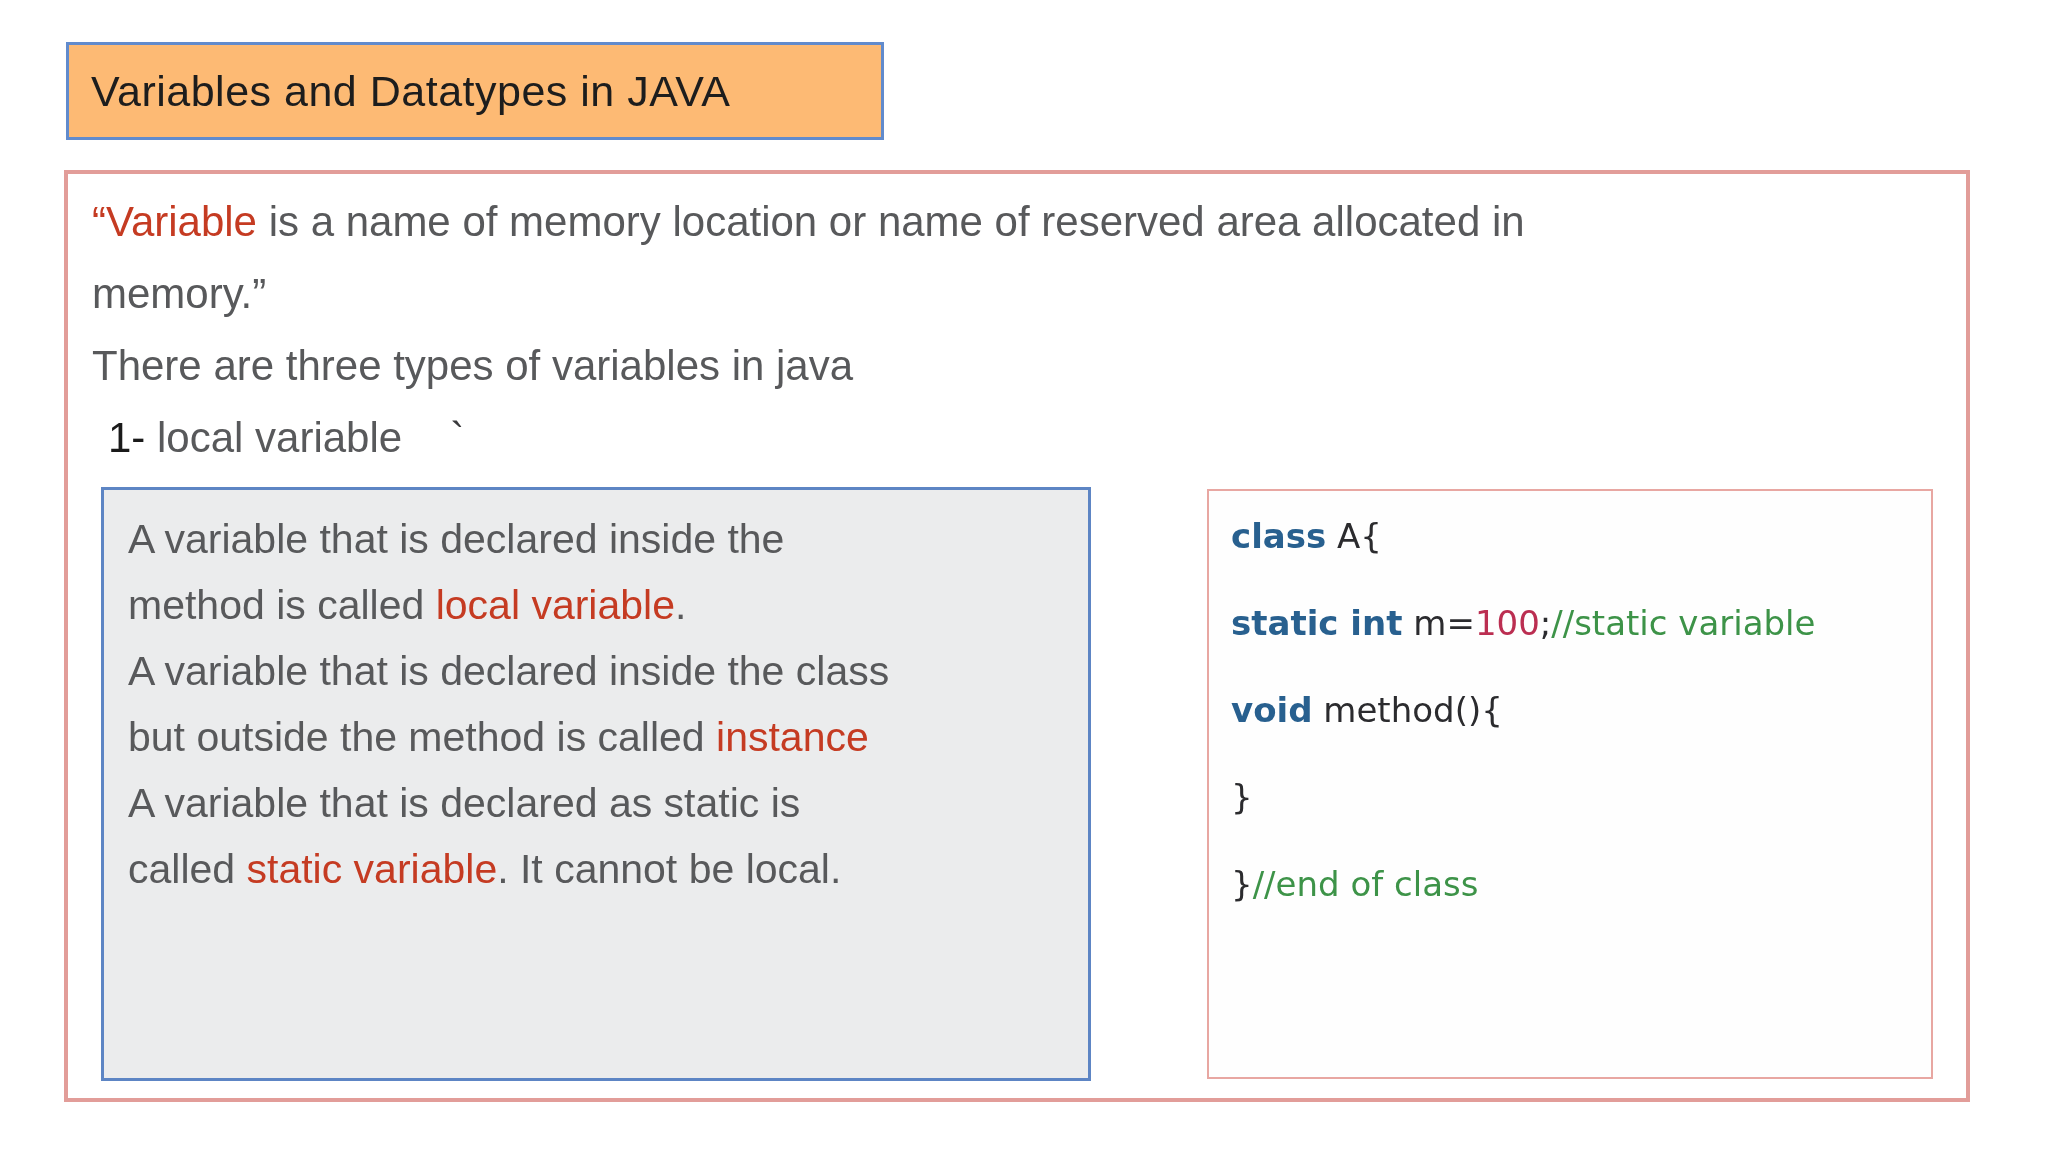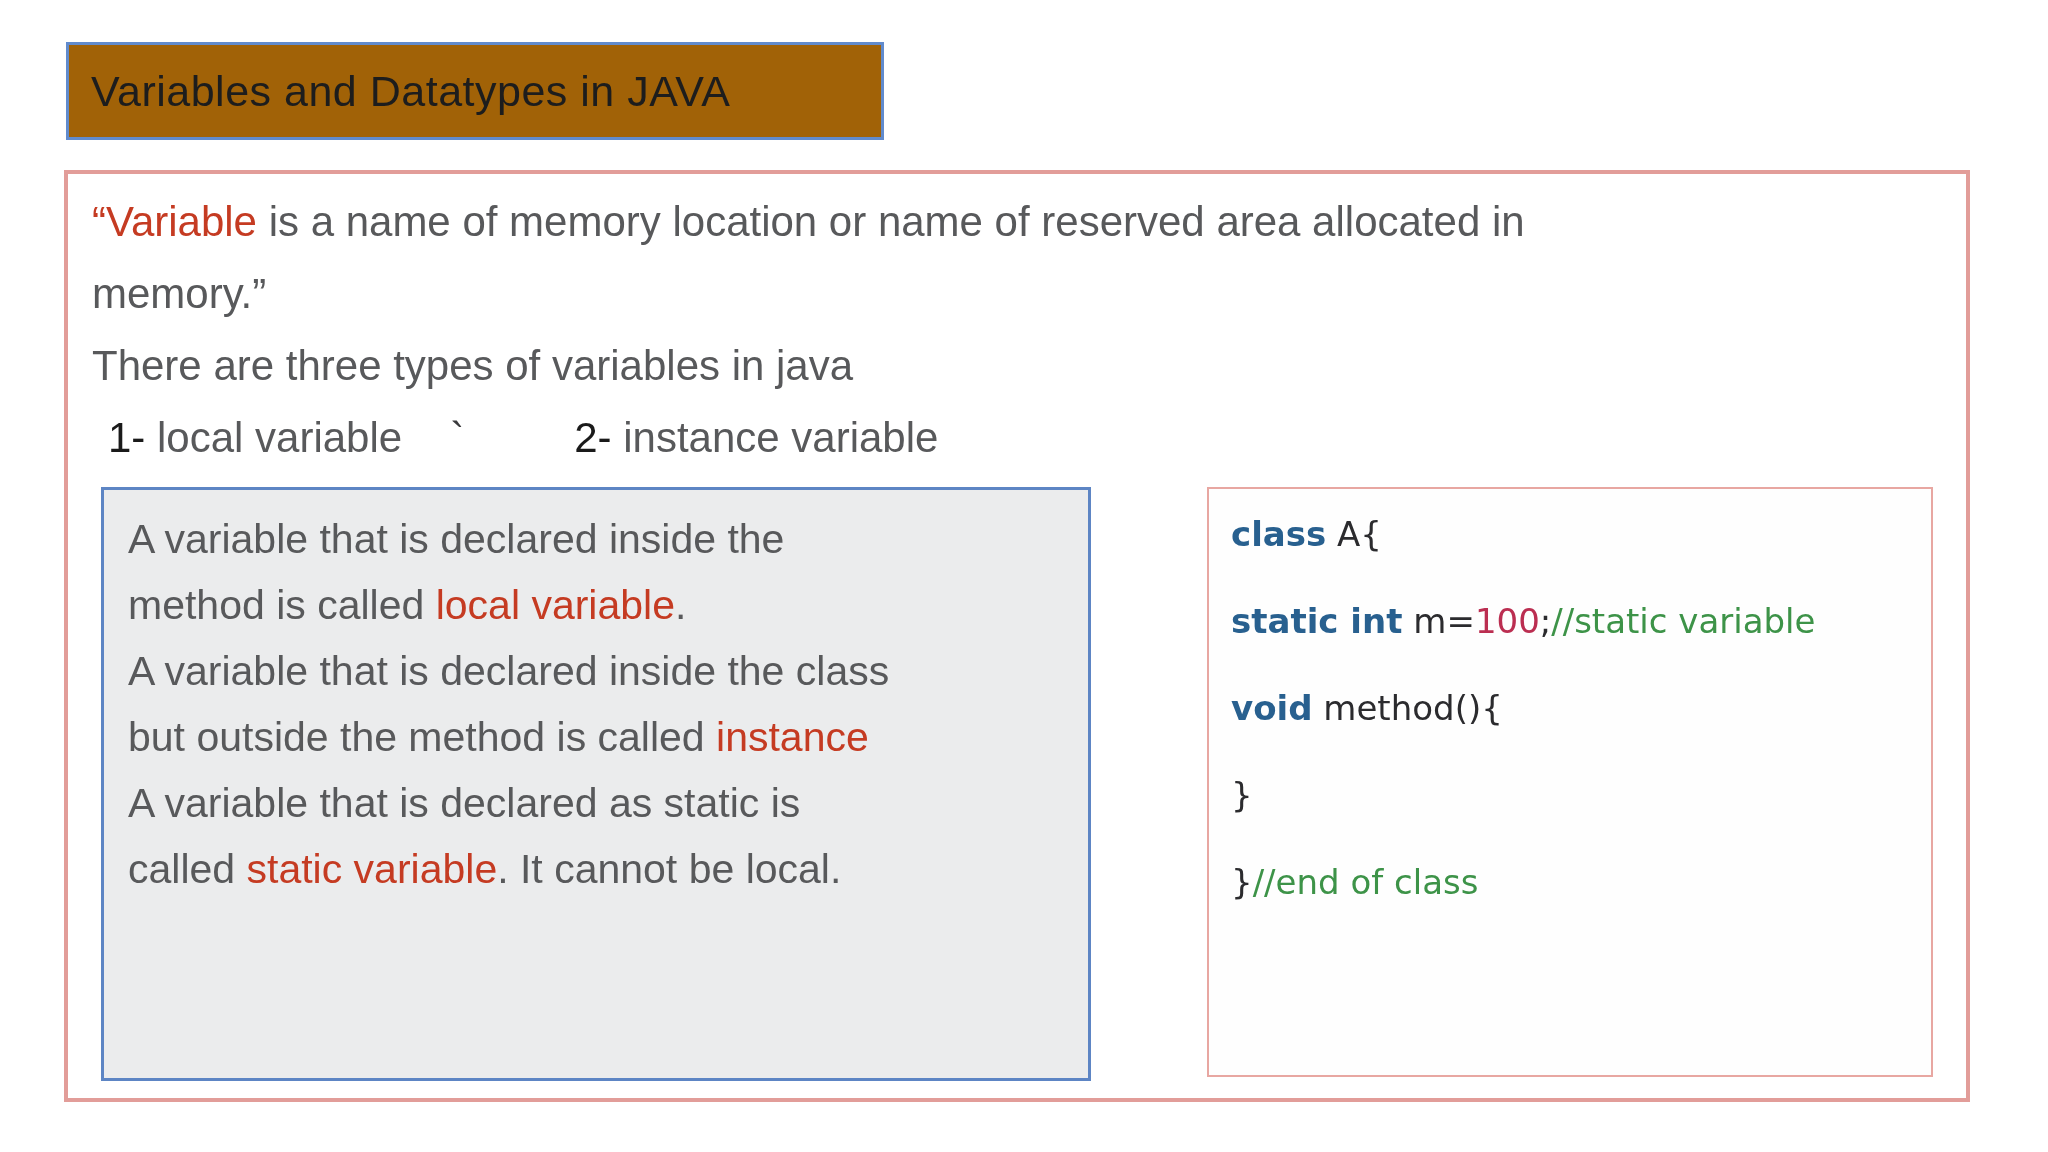--- a/index.html
+++ b/index.html
@@ -5,21 +5,21 @@
   html, body { margin: 0; padding: 0; background: #ffffff; }
   body {
     width: 2048px; height: 1152px; overflow: hidden; position: relative;
     font-family: "Liberation Sans", sans-serif;
   }
 
   
   .title-box {
     position: absolute; left: 66px; top: 42px;
     width: 790px; height: 92px;
-    background: #a16207;
+    background: #fdba74;
     border: 3px solid #618bcd;
     display: flex; align-items: center;
     padding-left: 22px; box-sizing: content-box;
   }
   .title-box .title-text {
     font-size: 43px; color: #1d1d1d; letter-spacing: 0.5px;
   }
 
   
   .main-box {
@@ -44,21 +44,21 @@
     white-space: pre; display: flex; align-items: baseline;
   }
   .type-num { color: #1a1a1a; }
   .type-label { color: #58595b; }
   .types-sep { color: #3a3a3c; margin-left: 48px; }
   .type-item-2 { margin-left: 110px; }
   .type-item-3 { margin-left: 190px; }
 
   
   .columns {
-    display: flex; align-items: flex-start;
+    display: flex; align-items: center;
     margin: 13px 0 0 33px;
   }
 
   
   .explain-box {
     width: 960px; height: 572px;
     background: #ebeced;
     border: 3px solid #5d85c4;
     padding: 16px 0 0 24px;
     font-size: 41px; line-height: 66px;
@@ -98,21 +98,20 @@
 
   <div class="intro">
       <div class="line"><span class="s-red">“Variable</span><span class="s-gray"> is a name of memory location or name of reserved area allocated in</span></div>
       <div class="line"><span class="s-gray">memory.”</span></div>
       <div class="line"><span class="s-gray">There are three types of variables in java</span></div>
     </div>
 
   <div class="types-row">
     <span><span class="type-num">1-</span><span class="type-label"> local variable</span></span>
     <span class="types-sep">`</span>
-    <span class="type-item-2"><span class="type-num">2-</span><span class="type-label"> instance variable</span></span>
   </div>
 
   <div class="columns">
     <div class="explain-box">
         <div class="line"><span class="s-gray">A variable that is declared inside the</span></div>
         <div class="line"><span class="s-gray">method is called </span><span class="s-red">local variable</span><span class="s-gray">.</span></div>
         <div class="line"><span class="s-gray">A variable that is declared inside the class</span></div>
         <div class="line"><span class="s-gray">but outside the method is called </span><span class="s-red">instance</span></div>
         <div class="line"><span class="s-gray">A variable that is declared as static is</span></div>
         <div class="line"><span class="s-gray">called </span><span class="s-red">static variable</span><span class="s-gray">. It cannot be local.</span></div>

